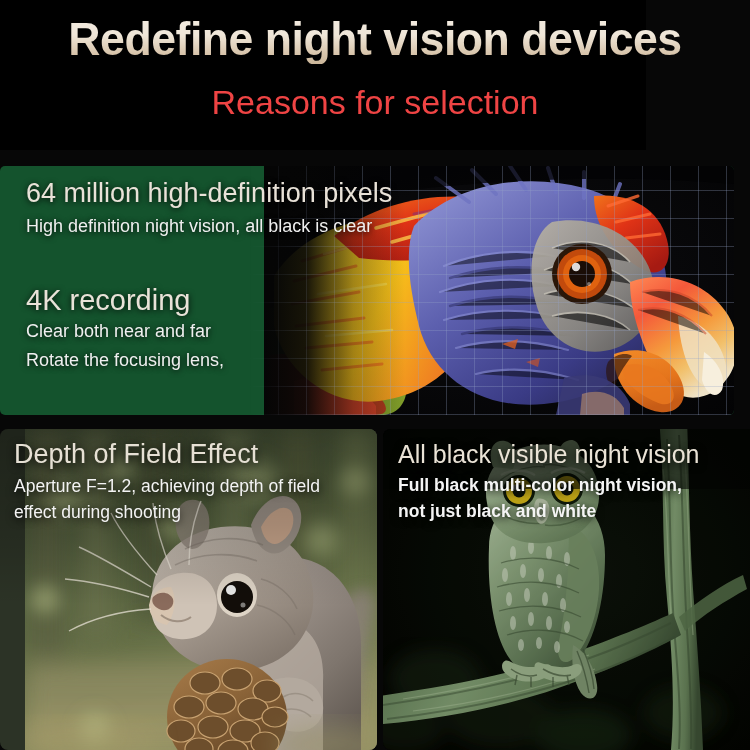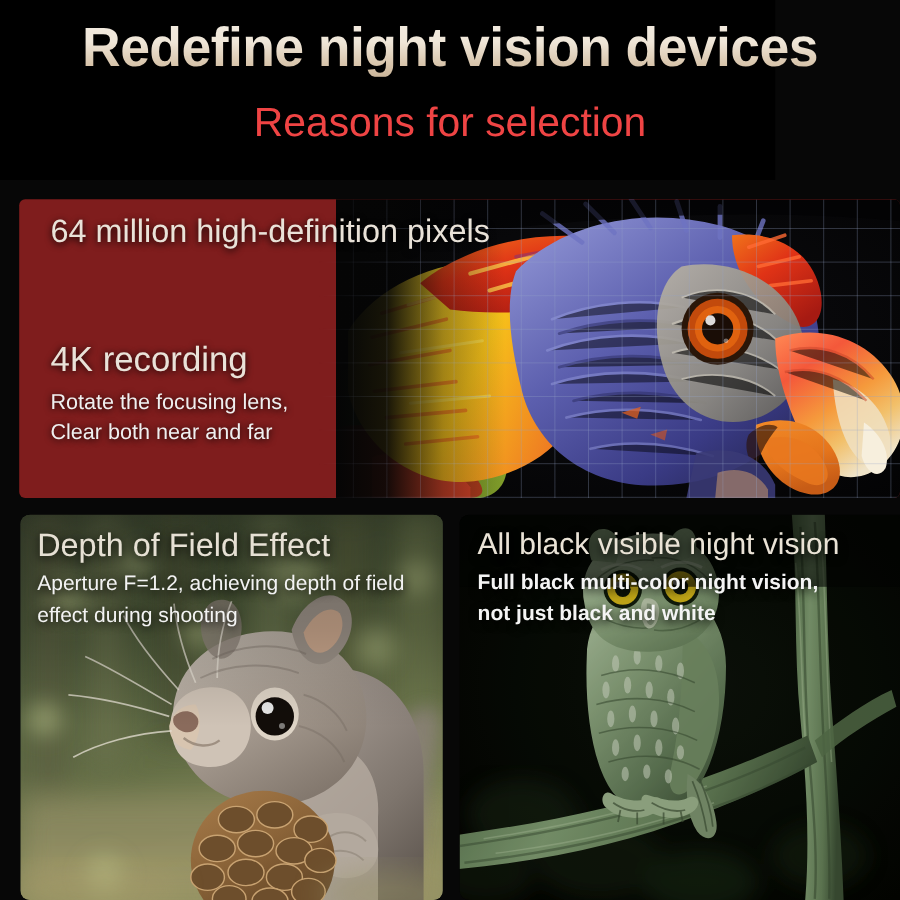--- a/index.html
+++ b/index.html
@@ -58,25 +58,25 @@
     font-size: 34px;
     line-height: 44px;
     color: #ef4444;
     font-weight: 400;
     white-space: nowrap;
   }
 
   
   .panel-top {
     position: absolute;
-    left: 16px;
+    left: 0;
     top: 166px;
     width: 734px;
     height: 249px;
-    background: #7f1d1d;
+    background: #14532d;
     border-radius: 5px;
     overflow: hidden;
   }
   .parrot-wrap {
     position: absolute;
     right: 0; top: 0;
     width: 470px;
     height: 249px;
     overflow: hidden;
   }
@@ -144,27 +144,28 @@
     line-height: 25px;
     color: #efefef;
     margin-top: 4px;
     white-space: nowrap;
     text-shadow: 0 1px 6px rgba(0,0,0,0.95);
   }
 
   
   .panel-bl {
     position: absolute;
-    left: 17px;
+    left: 0;
     top: 429px;
     width: 352px;
     height: 321px;
     border-radius: 8px;
     overflow: hidden;
     background: #2c3326;
+    padding-left: 25px;
   }
   .panel-bl .scrim {
     position: absolute;
     inset: 0;
     background: linear-gradient(180deg, rgba(0,0,0,0.30) 0%, rgba(0,0,0,0.18) 30%, rgba(0,0,0,0) 55%);
     z-index: 8;
     pointer-events: none;
   }
   .text-bl {
     position: absolute;
@@ -384,26 +385,27 @@
 
         <path d="M 0 0 L 470 0 L 470 18 C 330 6 180 14 0 44 Z" fill="#030304" opacity="0.75"></path>
       </svg>
       <div class="parrot-fade"></div>
     </div>
 
     <div class="grid-overlay"></div>
 
     <div class="text-top">
       <div class="tt-title">64 million high-definition pixels</div>
+      <div class="tt-sub">High definition night vision, all black is clear</div>
     </div>
 
     <div class="text-top2">
       <div class="t2-title">4K recording</div>
+      <div class="t2-sub" style="margin-top:0">Clear both near and far</div>
       <div class="t2-sub">Rotate the focusing lens,</div>
-      <div class="t2-sub" style="margin-top:0">Clear both near and far</div>
     </div>
   </div>
 
   <div class="panel-bl">
     <svg width="352" height="321" viewBox="0 0 352 321" preserveAspectRatio="xMidYMid slice">
       <defs>
         <linearGradient id="forestBg" x1="0" y1="0" x2="0.3" y2="1">
           <stop offset="0%" stop-color="#3f4a33"></stop>
           <stop offset="35%" stop-color="#4d5a3a"></stop>
           <stop offset="70%" stop-color="#667047"></stop>

